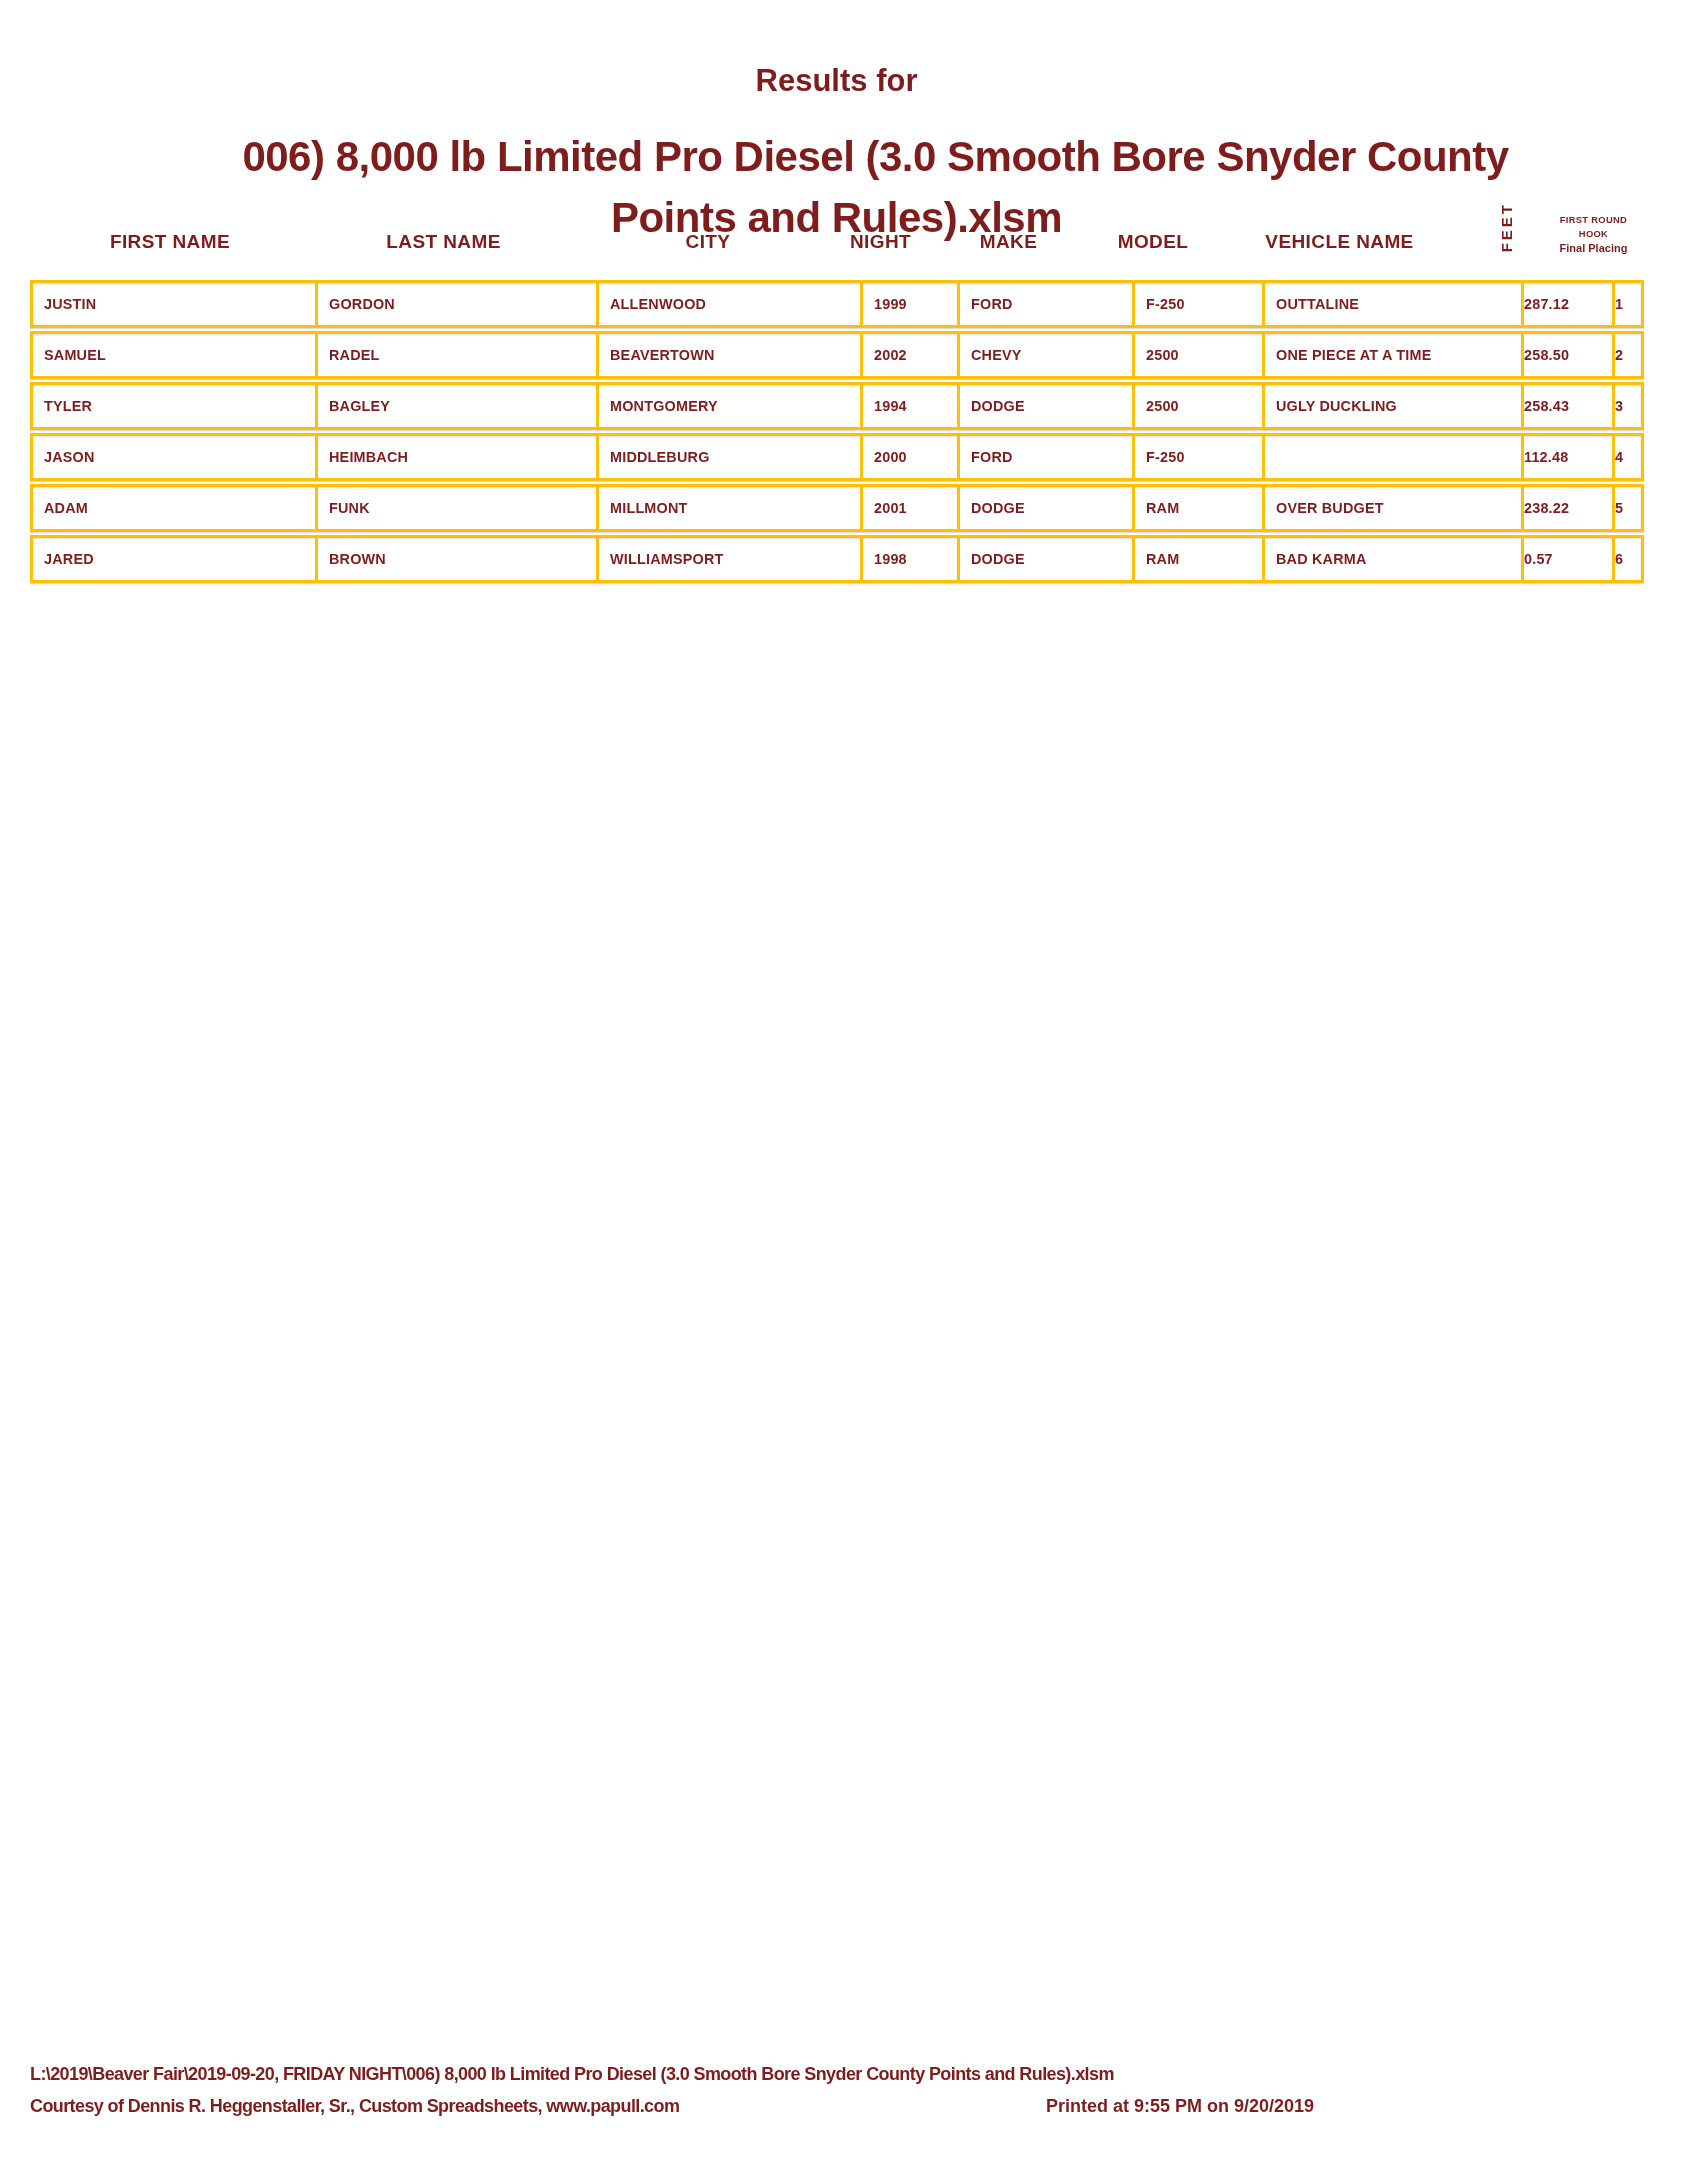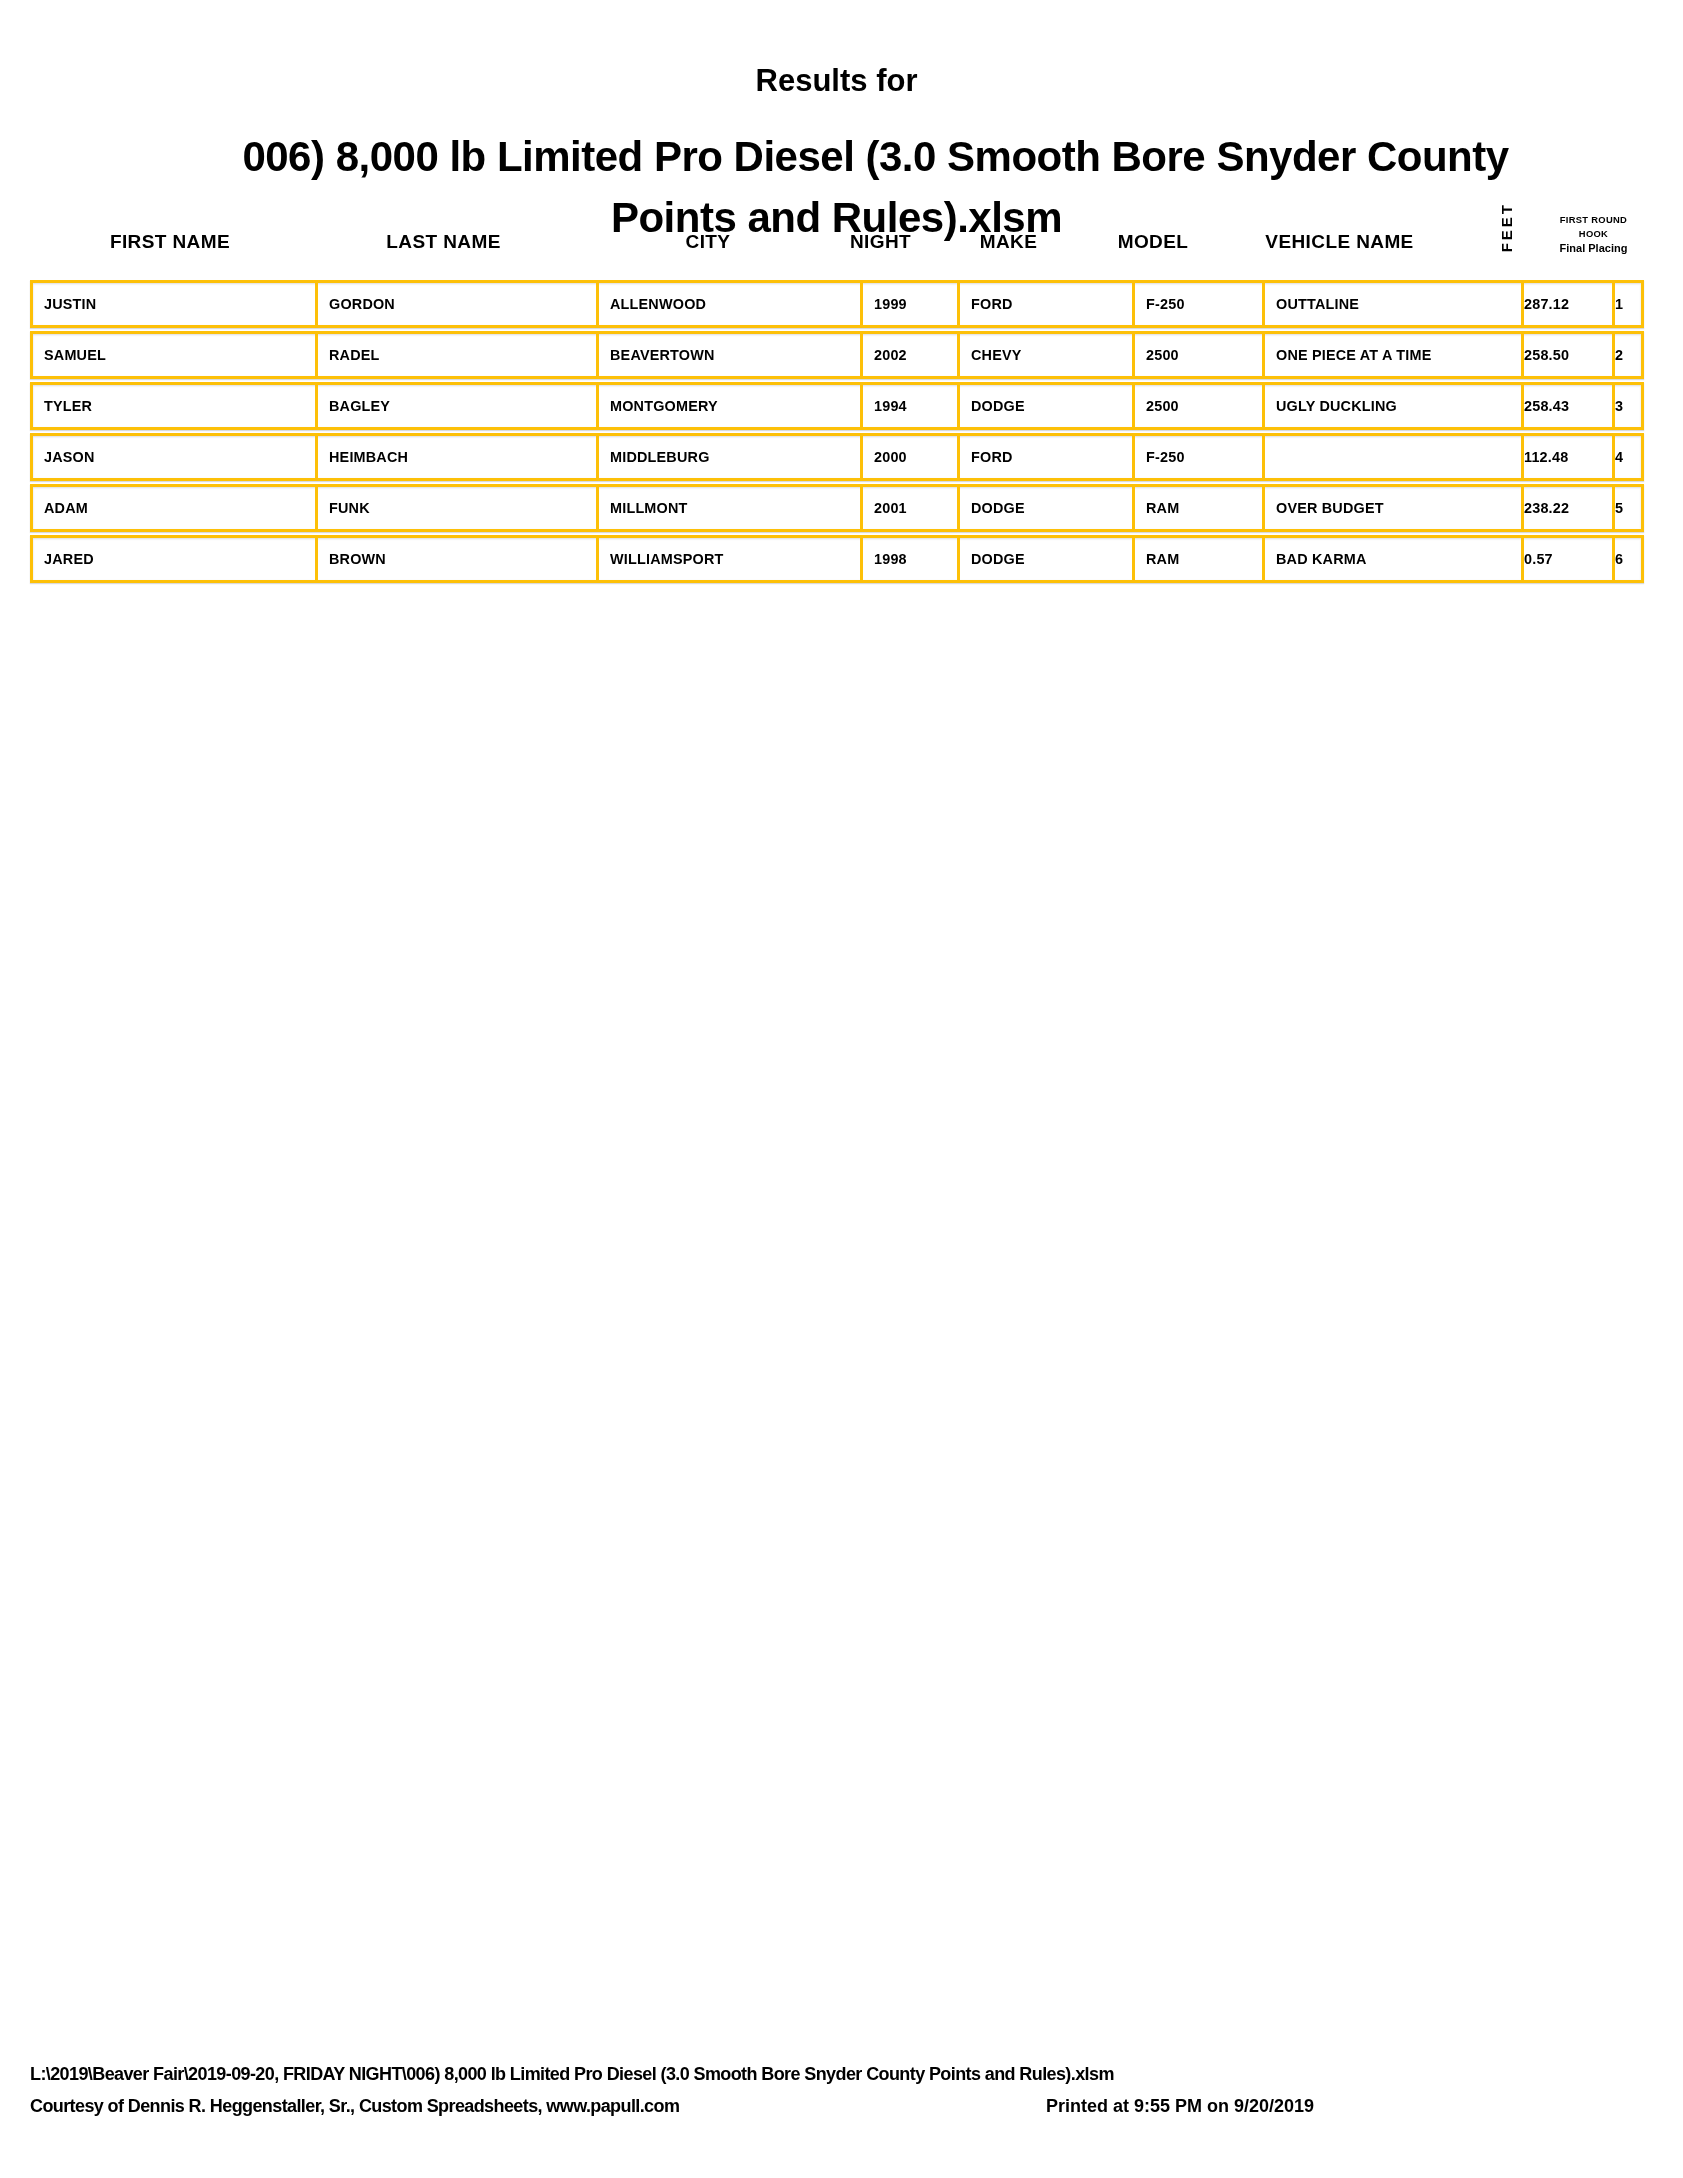--- a/index.html
+++ b/index.html
@@ -1,18 +1,18 @@
 <!DOCTYPE html>
 <html><head>
 <meta charset="utf-8">
 <style>
   html,body { margin:0; padding:0; background:#fff; }
   #page {
     position:relative; width:1683px; height:2178px; background:#ffffff;
-    font-family:"Liberation Sans", sans-serif; color:#000000; overflow:hidden;
+    font-family:"Liberation Sans", sans-serif; color:#7f1d1d; overflow:hidden;
   }
 
   
   .title-line { position:absolute; left:0; width:1673px; text-align:center; font-weight:bold; white-space:nowrap; }
   #title-results { top:63px;  font-size:31px; }
   #title-file-1  { top:133px; font-size:42px; letter-spacing:-0.5px;padding-left:39px; }
   #title-file-2  { top:194px; font-size:42px; letter-spacing:-0.5px; }
 
   
   .cols { display:grid; grid-template-columns:274px 273px 256px 89px 167px 122px 251px 83px 91px; }

